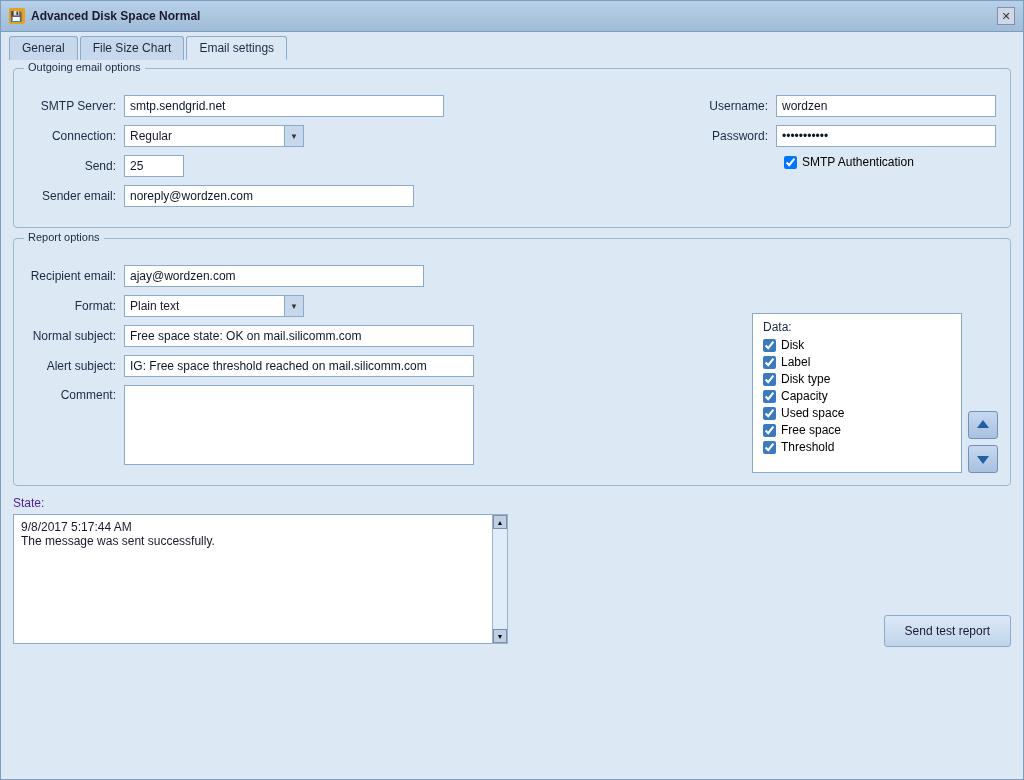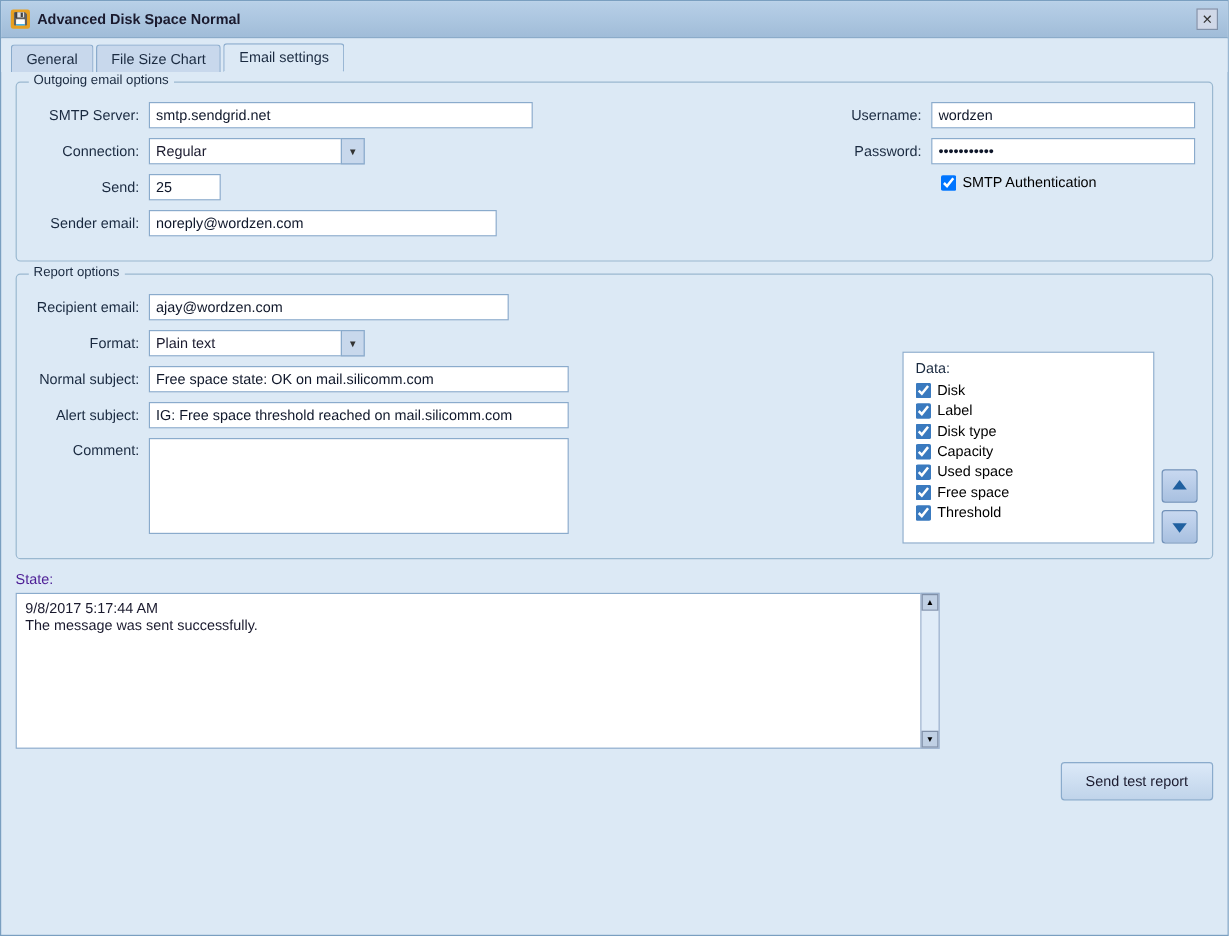--- a/index.html
+++ b/index.html
@@ -57,21 +57,20 @@
       justify-content: center;
       cursor: pointer;
       font-size: 11px;
       color: #333;
     }
     .tab-bar {
       display: flex;
       padding: 4px 8px 0;
       gap: 2px;
       background: #dce9f5;
-      align-items: center;
     }
     .tab {
       padding: 4px 12px;
       background: #c8d8ec;
       border: 1px solid #8aabcc;
       border-bottom: none;
       cursor: pointer;
       font-size: 12px;
       color: #1a2a40;
       border-radius: 3px 3px 0 0;
@@ -84,21 +83,21 @@
     }
     .content {
       flex: 1;
       padding: 8px 12px;
       overflow: auto;
     }
     .section-group {
       border: 1px solid #9ab8d0;
       border-radius: 4px;
       margin-bottom: 10px;
-      padding: 10px 12px 12px;
+      padding: 20px 12px 12px;
       background: #dce9f5;
       position: relative;
     }
     .section-legend {
       position: absolute;
       top: -8px;
       left: 10px;
       background: #dce9f5;
       padding: 0 4px;
       font-size: 11px;
@@ -230,21 +229,20 @@
       margin-top: 2px;
     }
     .state-label {
       font-size: 12px;
       color: #4c1d95;
       margin-bottom: 4px;
     }
     .state-box-wrapper {
       display: flex;
       gap: 8px;
-      flex-direction: column;
     }
     .state-textarea {
       flex: 1;
       background: white;
       border: 1px solid #8aabcc;
       padding: 5px 7px;
       font-size: 12px;
       font-family: inherit;
       color: #1a1a2e;
       height: 130px;

